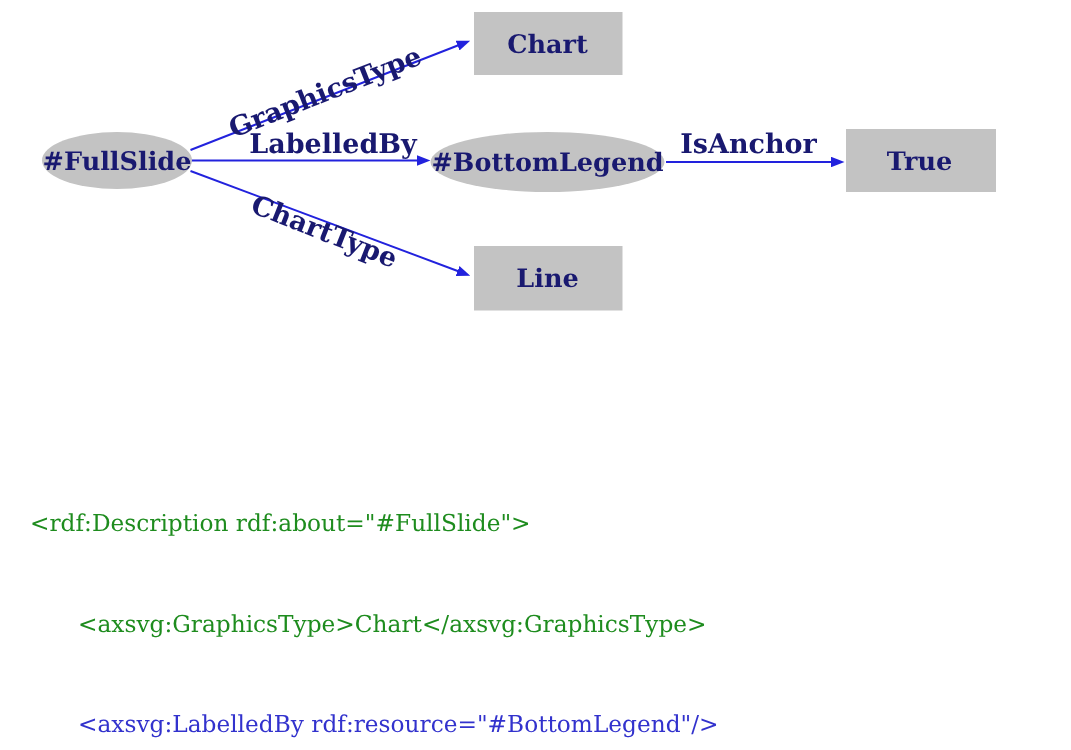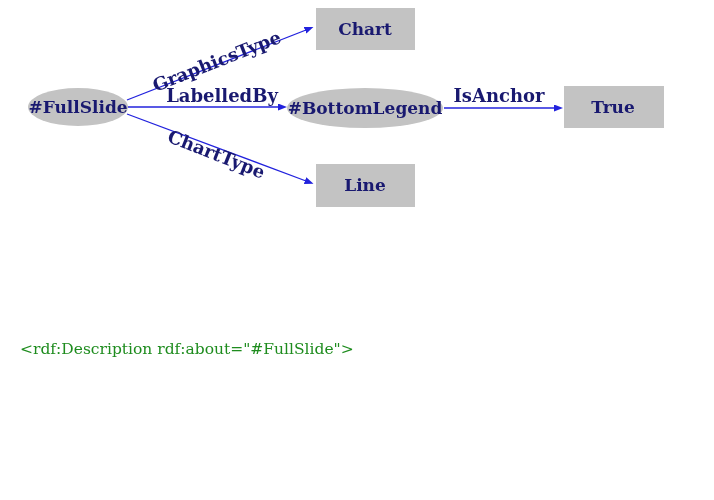--- a/index.html
+++ b/index.html
@@ -79,18 +79,20 @@
     <rect class="node-shape" x="316" y="164" width="99" height="43"></rect>
     <text class="node-label" x="365" y="191">Line</text>
 
     <rect class="node-shape" x="564" y="86" width="100" height="42"></rect>
     <text class="node-label" x="613" y="113">True</text>
   </svg>
 </div>
 
 <div class="code-block">
   <div class="code-line"><span style="color: rgb(30, 140, 30);">&lt;rdf:Description rdf:about="#FullSlide"&gt;</span></div>
+  <div class="code-line ind"><span style="color: rgb(30, 140, 30);">&lt;axsvg:GraphicsType&gt;Chart&lt;/axsvg:GraphicsType&gt;</span></div>
+  <div class="code-line ind"><span style="color: rgb(50, 50, 205);">&lt;axsvg:LabelledBy rdf:resource="#BottomLegend"/&gt;</span></div>
   
   
   
   
   
 </div>
 
 </body></html>

